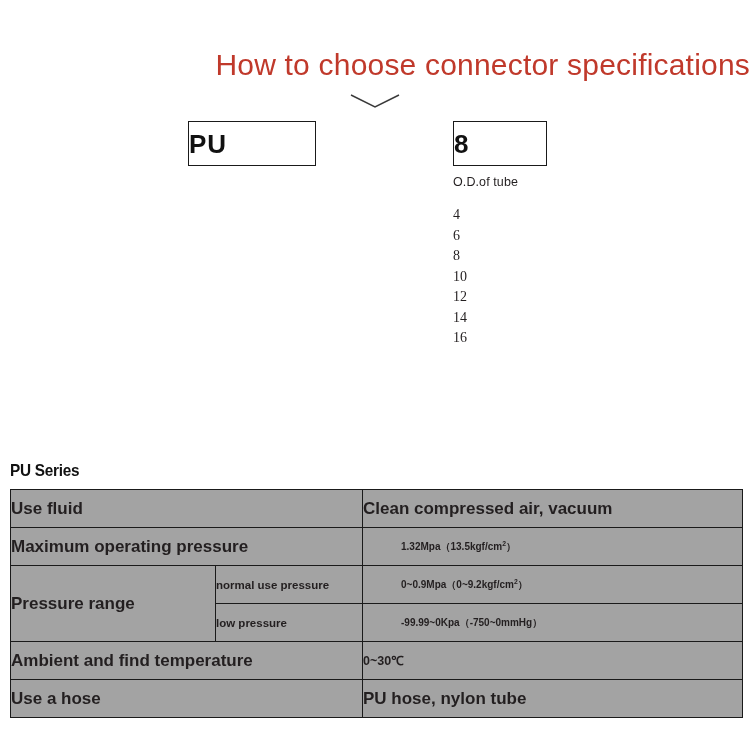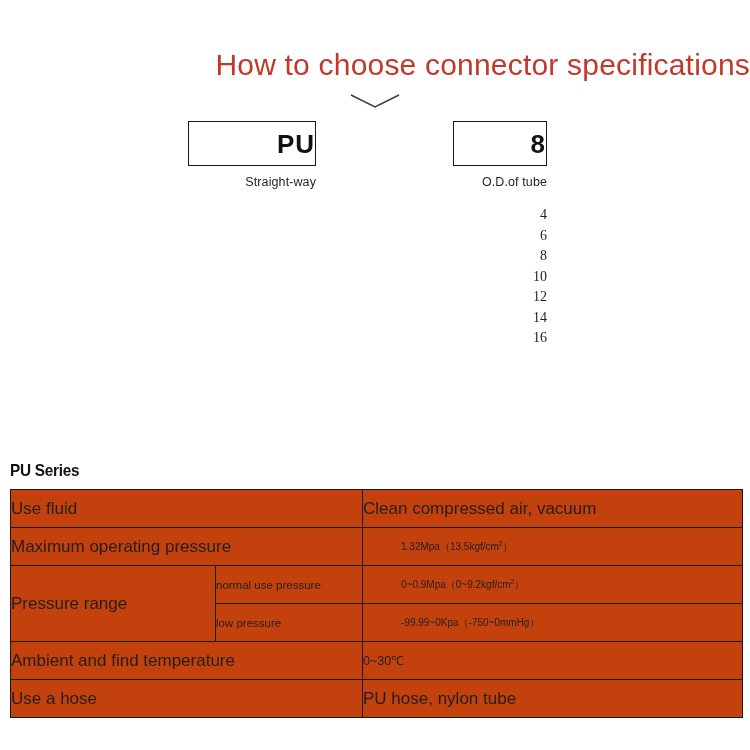--- a/index.html
+++ b/index.html
@@ -49,21 +49,21 @@
 
   
   .codes {
     position: relative;
     height: 235px;
     margin-top: 4px;
   }
   .code-col {
     position: absolute;
     top: 0;
-    text-align: right;
+    text-align: left;
   }
   .code-col.col-left  { left: 188px; width: 128px; }
   .code-col.col-right { left: 453px; width: 94px; }
 
   .code-box {
     border: 1.6px solid #1a1a1a;
     height: 45px;
     line-height: 45px;
     font-size: 26px;
     font-weight: bold;
@@ -106,21 +106,22 @@
   }
   table.spec {
     border-collapse: collapse;
     width: 732px;
     table-layout: fixed;
   }
   table.spec td {
     border: 1.4px solid #1a1a1a;
     padding: 0 0 0 0;
     vertical-align: middle;
-    background: #c2410c;
+    background: #a3a3a3;
+    font-weight: bold;
   }
   td.beige { background: #f5ece3; }
 
   td.label {
     font-size: 17px;
     padding-left: 12px;
     color: #231f20;
     height: 37px;
   }
   td.sublabel {
@@ -153,21 +154,20 @@
 <div class="chevron-wrap">
   <svg width="56" height="20" viewBox="0 0 56 20">
     <polyline points="4,4 28,16 52,4" fill="none" stroke="#3a3a3a" stroke-width="1.4"></polyline>
   </svg>
 </div>
 
 <div class="codes">
 
   <div class="code-col col-left">
     <div class="code-box">PU</div>
-    <div class="code-caption">Straight-way</div>
   </div>
 
   <div class="code-col col-right">
     <div class="code-box">8</div>
     <div class="code-caption">O.D.of tube</div>
     <div class="size-list">
       <div>4</div>
       <div>6</div>
       <div>8</div>
       <div>10</div>

